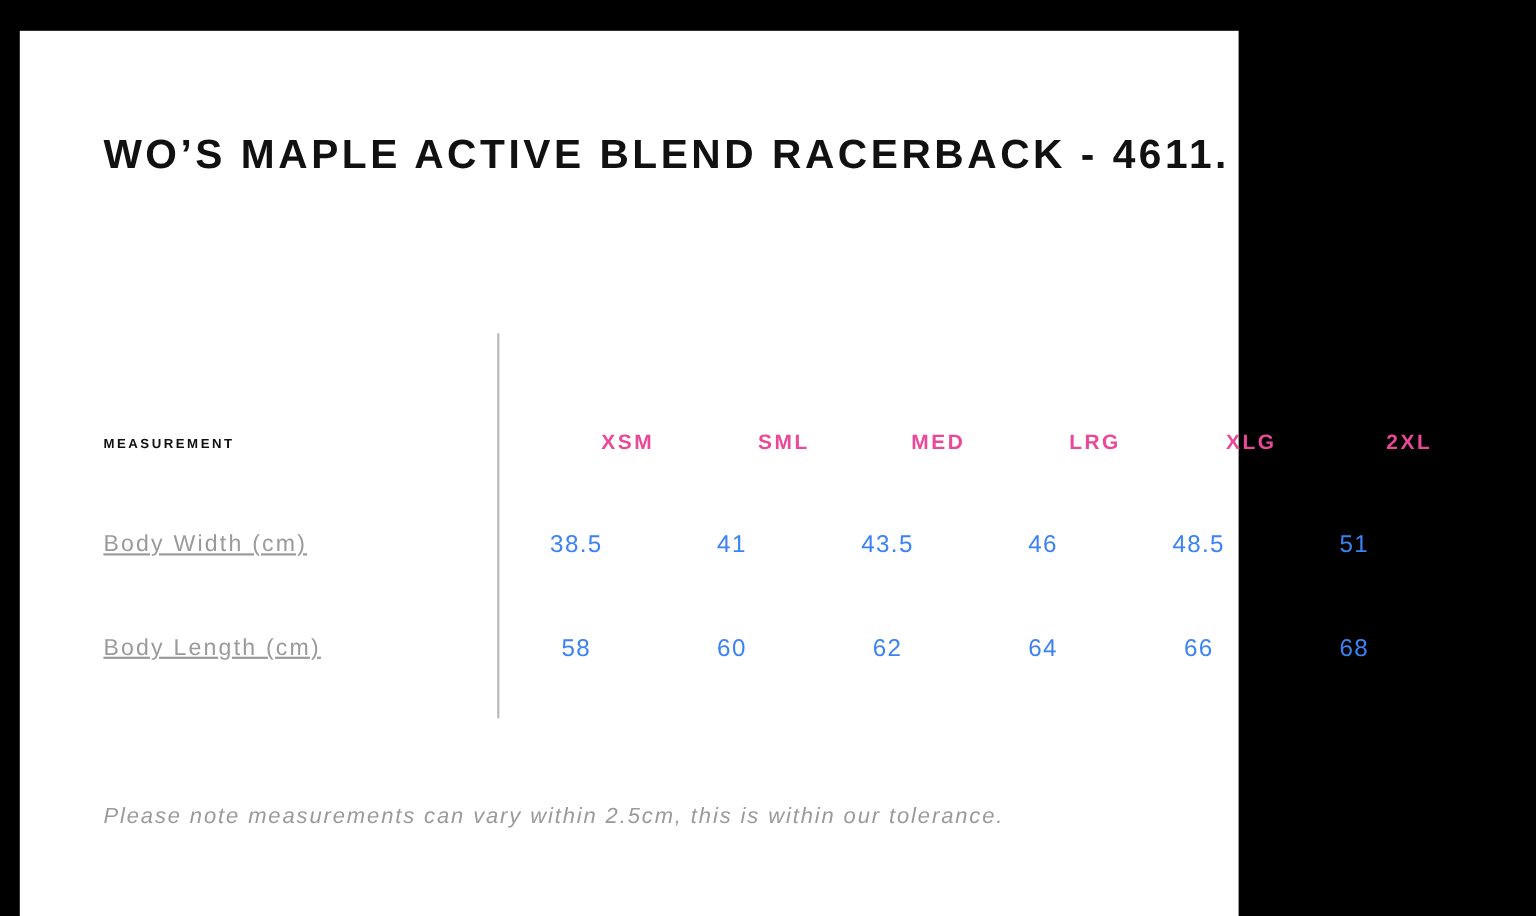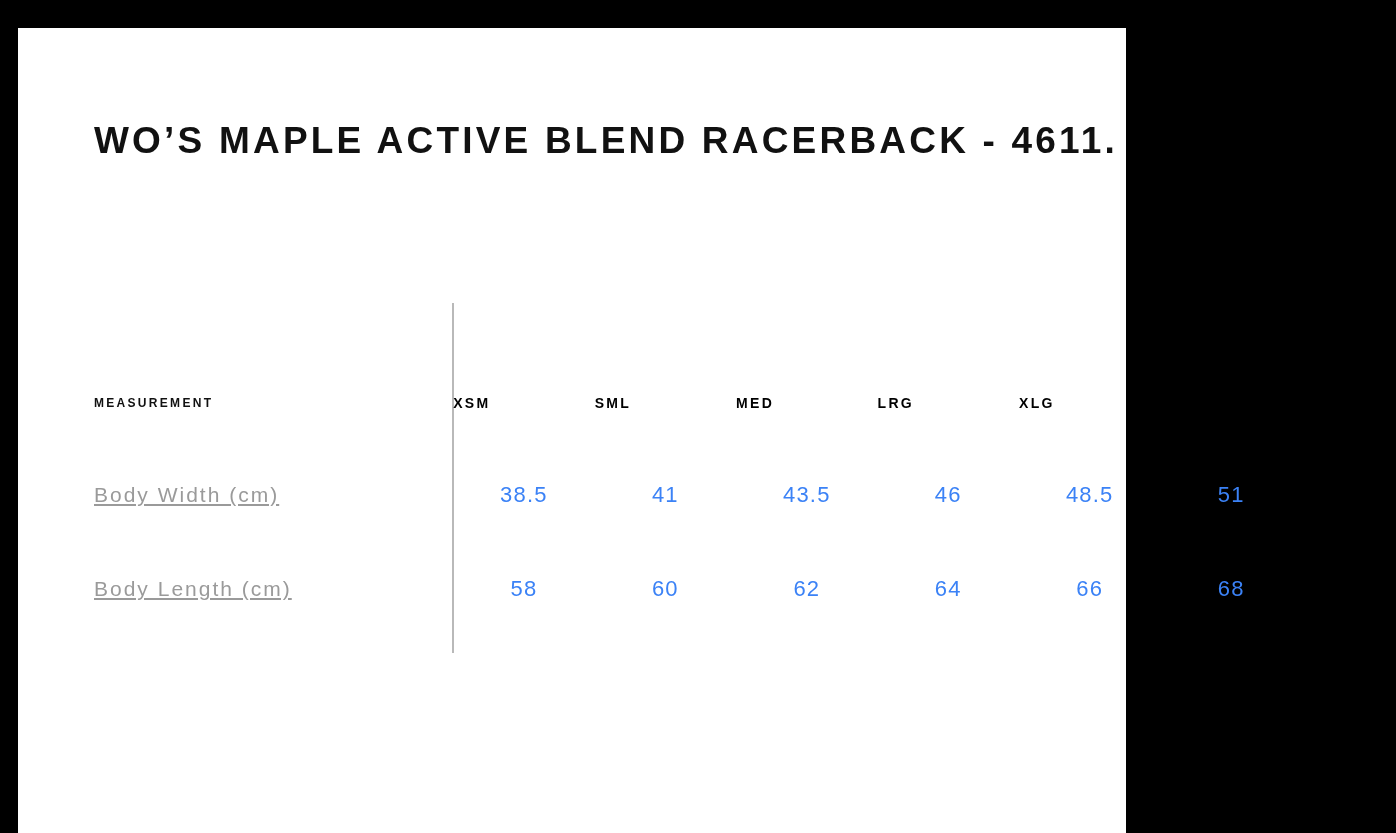--- a/index.html
+++ b/index.html
@@ -60,25 +60,25 @@
     text-align: left;
     font-size: 12px;
     font-weight: bold;
     letter-spacing: 2.3px;
     color: #111111;
     height: 90px;
     vertical-align: middle;
     padding-left: 17px;
   }
   th.size-head {
-    text-align: left;
-    font-size: 14px;
+    text-align: right;
+    font-size: 19px;
     font-weight: bold;
     letter-spacing: 2.3px;
-    color: #000000;
+    color: #ec4899;
     height: 90px;
     vertical-align: middle;
     padding-right: 26px;
   }
   td.row-label {
     text-align: left;
     font-size: 21px;
     font-weight: normal;
     letter-spacing: 2.0px;
     color: #9a9a9a;
@@ -153,14 +153,15 @@
         <td class="row-value">58</td>
         <td class="row-value">60</td>
         <td class="row-value">62</td>
         <td class="row-value">64</td>
         <td class="row-value">66</td>
         <td class="row-value">68</td>
       </tr>
     </tbody>
   </table>
 
+  <div class="footnote">Please note measurements can vary within 2.5cm, this is within our tolerance.</div>
 
 </div>
 
 </body></html>

